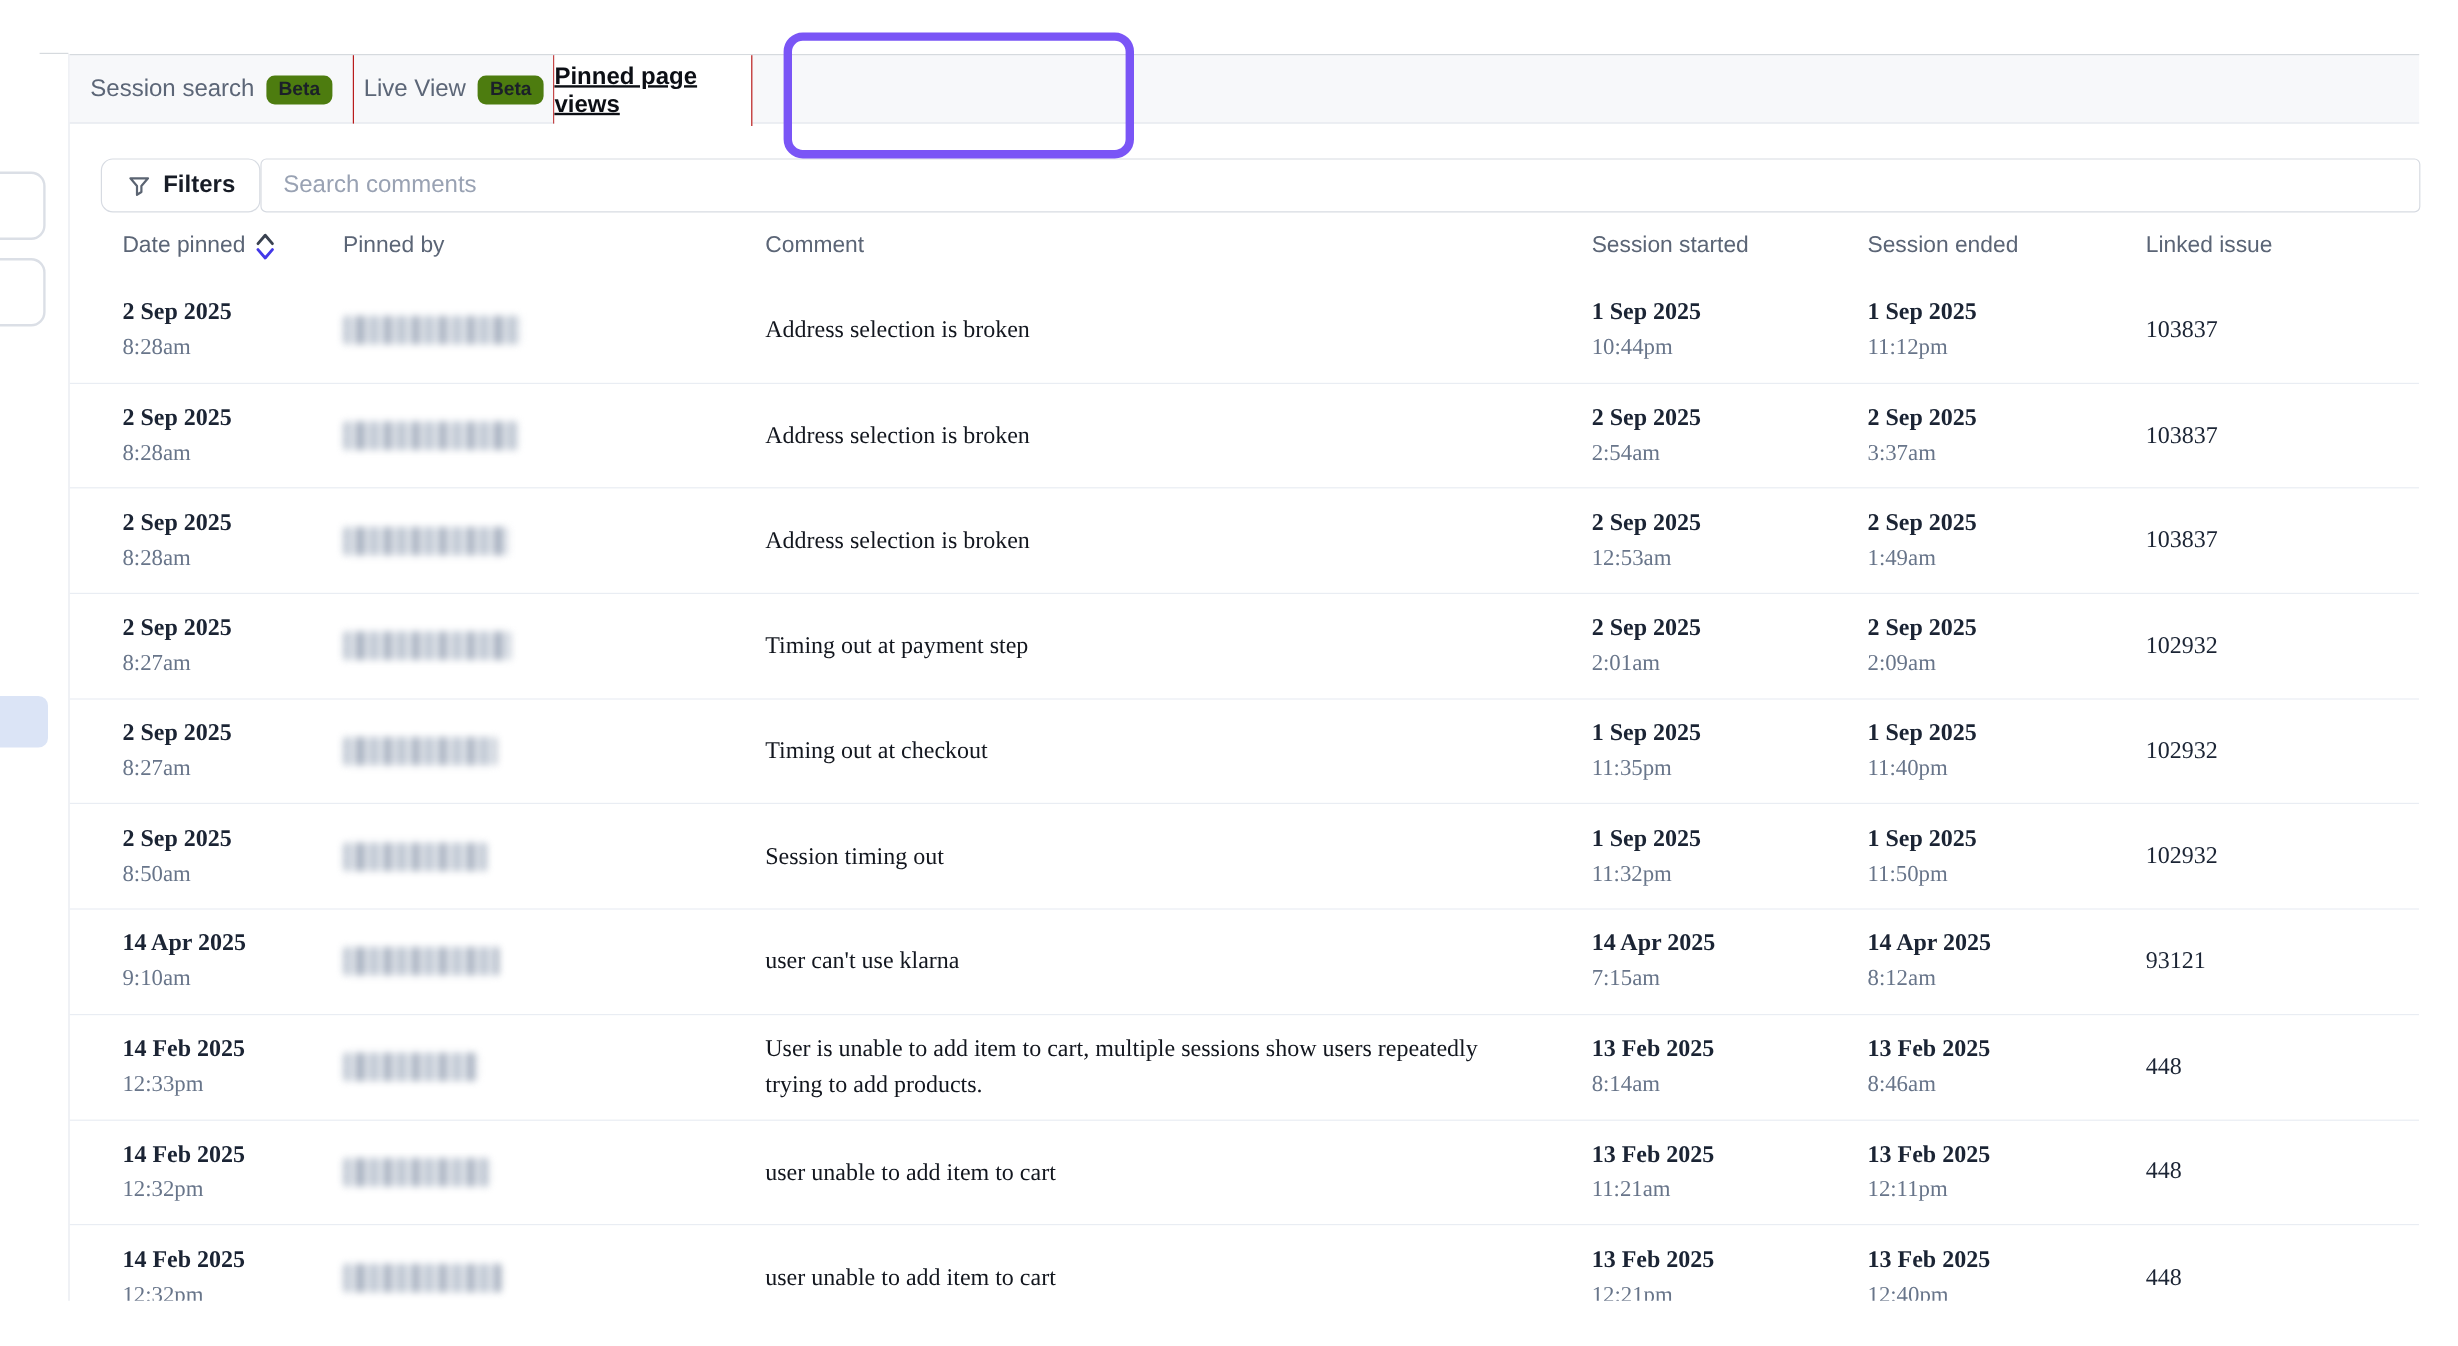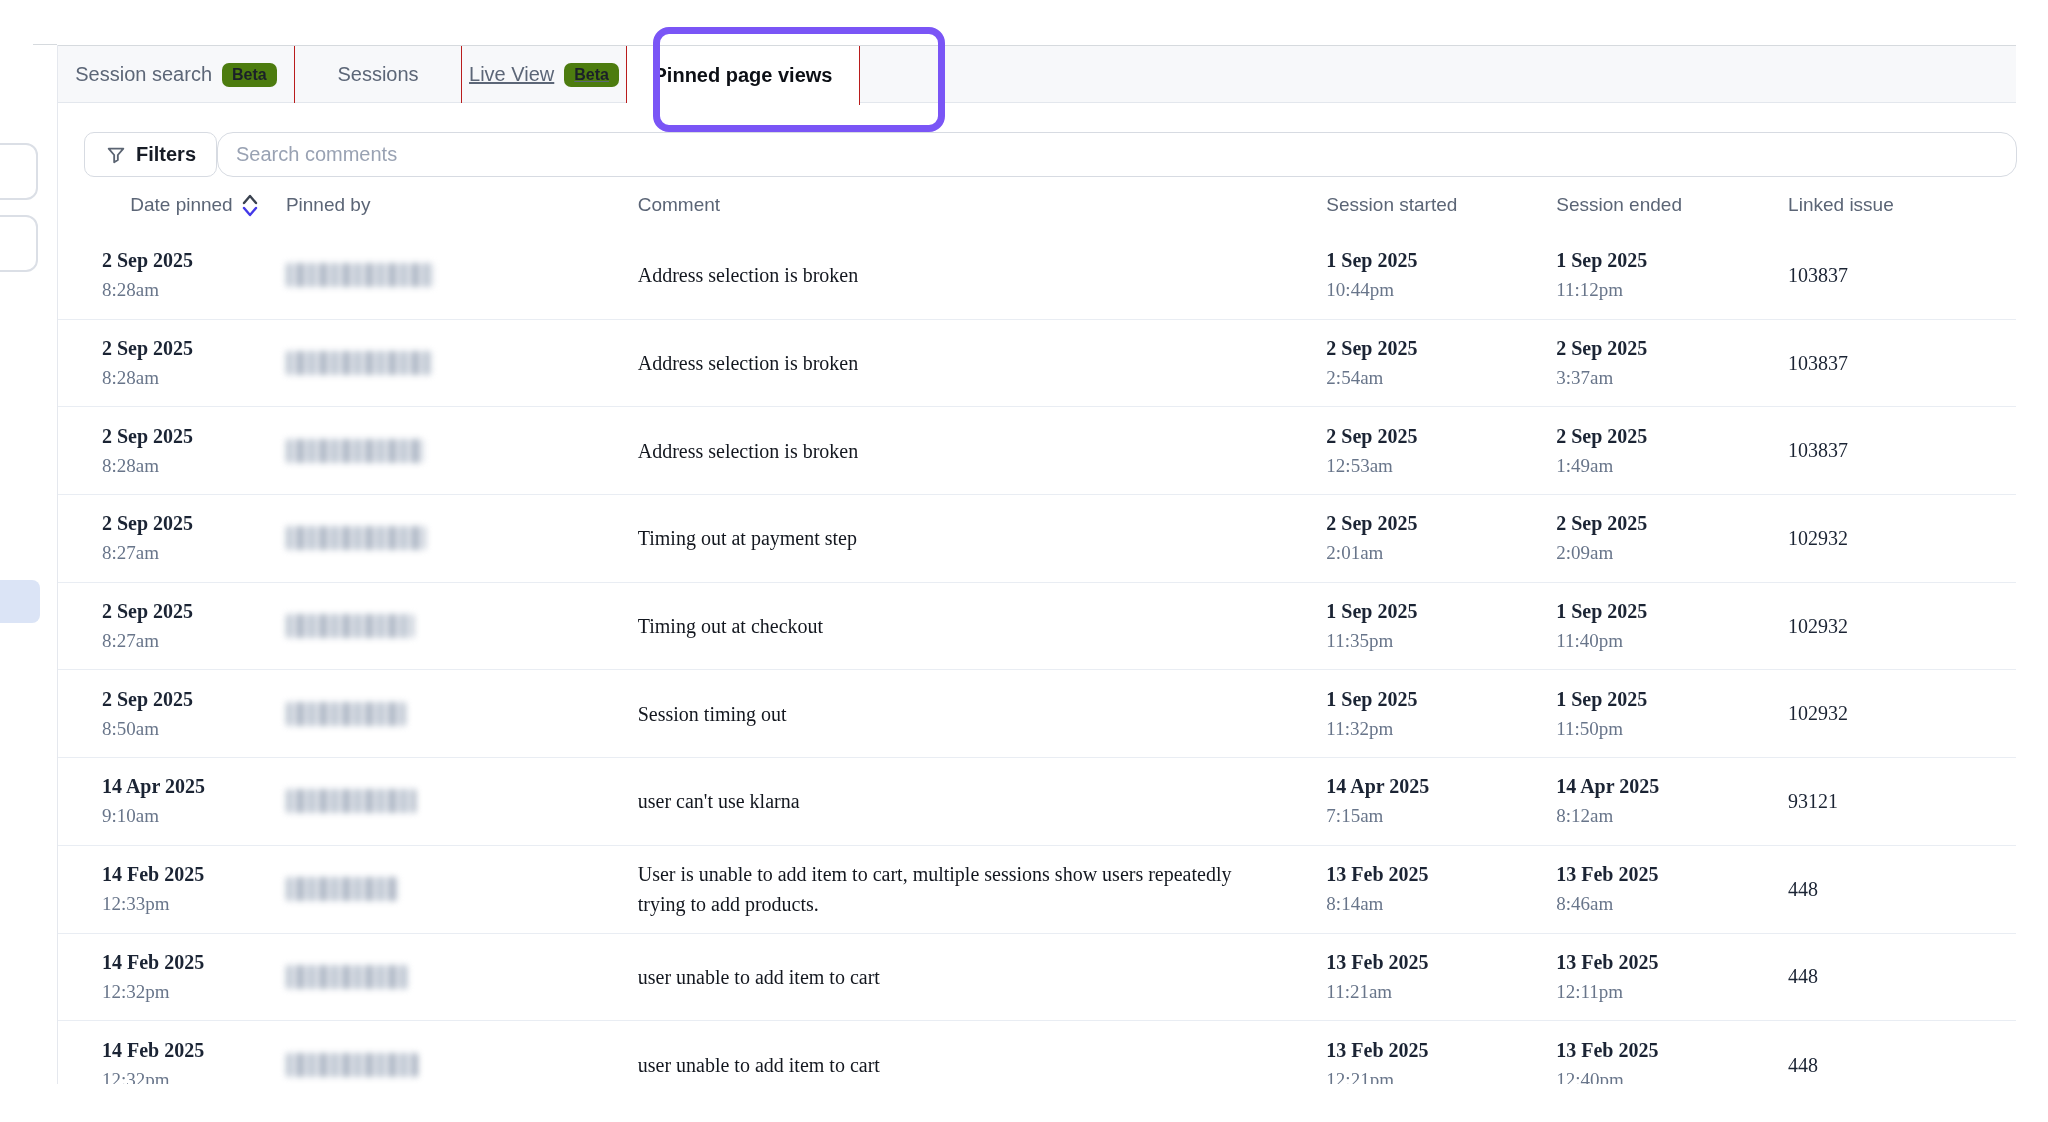--- a/index.html
+++ b/index.html
@@ -32,28 +32,28 @@
     padding:4px 10px;border-radius:7px;line-height:1;}
   .annotation{position:absolute;left:595px;top:-19px;width:292px;height:105px;
     border:7px solid #7a55f6;border-radius:16px;z-index:3;pointer-events:none;}
 
   
   .toolbar{position:absolute;left:0;top:87px;width:100%;height:46px;}
   .filters-btn{position:absolute;left:26px;top:0;height:45px;padding:0 20px;
     display:flex;align-items:center;gap:9px;background:#fff;border:1px solid #d7dbe2;
     border-radius:10px;font-size:20px;font-weight:600;color:#171c26;cursor:pointer;text-align:center;}
   .search-box{position:absolute;left:159px;top:0;width:1800px;height:45px;
-    border:1px solid #d7dbe2;border-radius:16px;background:#fff;padding:0 18px;
+    border:1px solid #d7dbe2;border-radius:5px;background:#fff;padding:0 18px;
     font-size:20px;color:#1b2434;font-family:inherit;}
   .search-box::placeholder{color:#99a2b3;}
 
   
   .thead{position:absolute;left:0;top:132px;width:100%;height:55px;display:flex;
     align-items:center;font-size:19px;color:#5b6576;}
-  .c1{width:228px;padding-left:44px;justify-content:center;}
+  .c1{width:228px;padding-left:44px;}
   .c2{width:352px;}
   .c3{width:689px;}
   .c4{width:230px;}
   .c5{width:232px;}
   .c6{width:228px;}
   .thead .c1{display:flex;align-items:center;gap:9px;}
   .sort-stack{display:flex;flex-direction:column;align-items:center;gap:1px;margin-top:2px;}
 
   .tbody{position:absolute;left:0;top:187px;width:100%;height:852px;overflow:hidden;}
   .row{display:flex;align-items:center;height:87.7px;border-bottom:1px solid #e9edf3;cursor:pointer;font-family:Liberation Serif, serif;}
@@ -89,24 +89,20 @@
 
   <div class="panel">
 
     <div class="tabbar">
 
       <div class="tab">
     <span>Session search</span>
     <span class="badge">Beta</span>
   </div>
         <div class="tab">
-    <span>Sessions</span>
-
-  </div>
-        <div class="tab">
     <span>Live View</span>
     <span class="badge">Beta</span>
   </div>
         <div class="tab active">
     <span>Pinned page views</span>
 
   </div>
         <div class="annotation"></div>
     </div>
 

